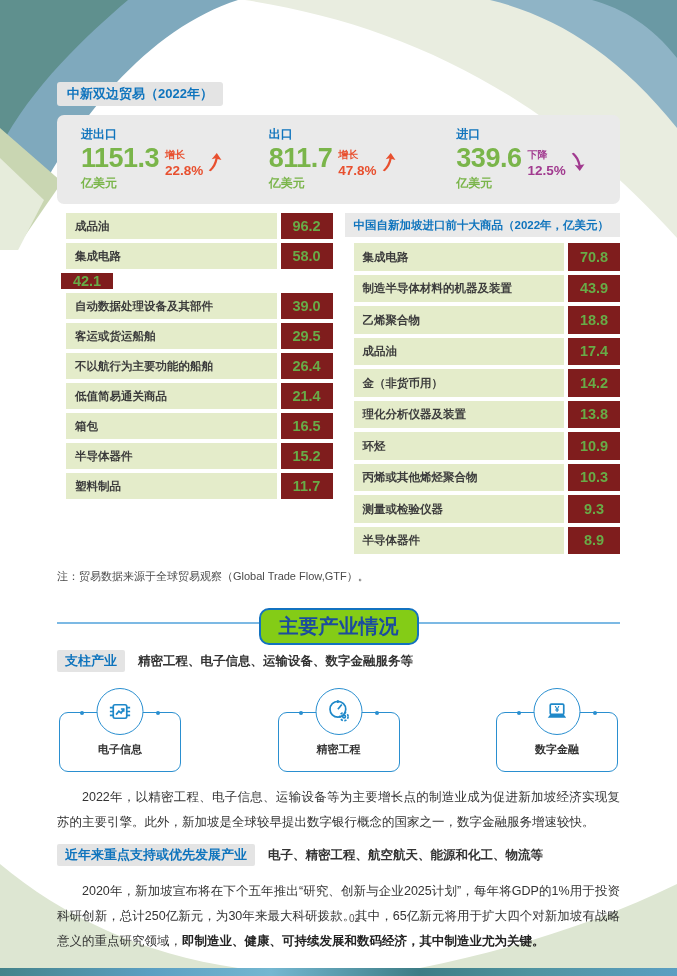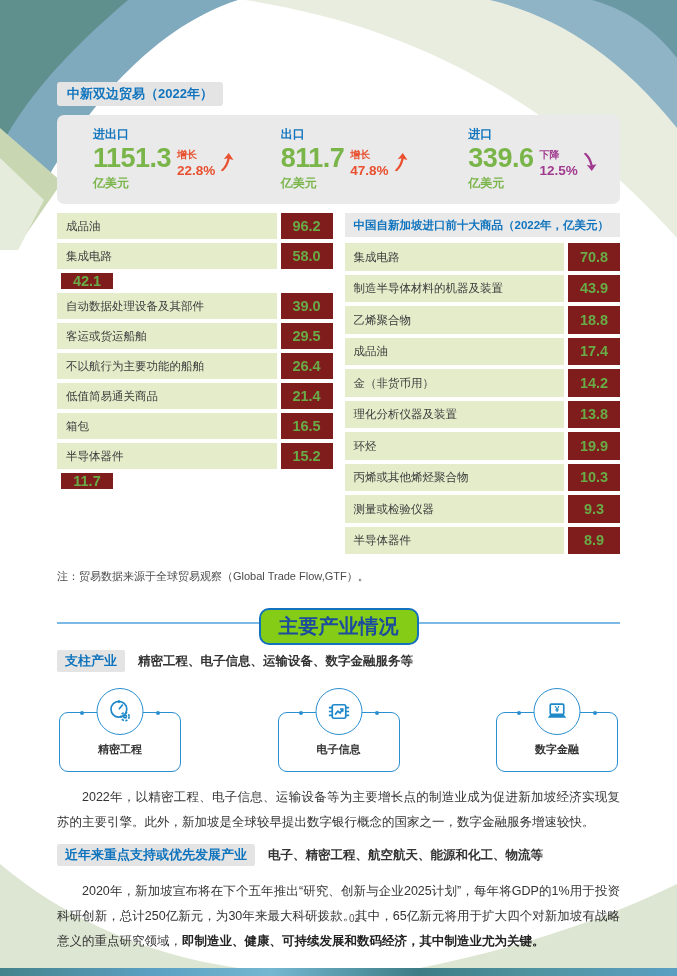--- a/index.html
+++ b/index.html
@@ -22,42 +22,42 @@
 
   .title-badge{
     display:inline-block; background:#e4e4e4; color:#0f74bd;
     font-weight:bold; font-size:13px; padding:3px 10px; border-radius:3px;
   }
 
   .stats-bar{
     margin-top:9px; background:#eaeaea; border-radius:7px;
     display:flex; padding:11px 0 12px 0;
   }
-  .stat{ flex:1; padding-left:36px; }
+  .stat{ flex:1; padding-left:24px; }
   .stat-label{ color:#0f74bd; font-weight:bold; font-size:12px; margin-bottom:3px; }
   .stat-main{ display:flex; align-items:flex-start; }
   .stat-num{ font-size:27px; font-weight:bold; color:#7ab54a; line-height:0.95; letter-spacing:-0.5px; }
   .stat-unit{ font-size:12px; font-weight:bold; color:#7ab54a; margin-top:3px; }
   .stat-change{ margin:3px 0 0 6px; }
   .change-label{ font-size:10px; font-weight:bold; line-height:1.1; }
   .change-value{ font-size:13.5px; font-weight:bold; margin-top:3px; }
   .up .change-label,.up .change-value{ color:#e8502f; }
   .down .change-label,.down .change-value{ color:#a13a8f; }
   .stat-arrow{ margin:6px 0 0 4px; }
 
   .tables{ display:flex; gap:12px; margin-top:9px; }
   .trade-table{ flex:1; }
   .table-title{
     background:#e9e9e9; color:#0f74bd; font-weight:bold; font-size:11.5px;
     padding:5px 9px; margin-bottom:6px; line-height:1.25;
   }
   .trow{ display:flex; margin-bottom:4px; }
   .trow-label{
-    flex:1; background:#e4ecca; padding:5px 9px; font-size:11.5px; font-weight:normal;
-    color:#3c3c3c; display:flex; align-items:center; line-height:1.4; min-height:26px;
+    flex:1; background:#e4ecca; padding:5px 9px; font-size:11.5px; font-weight:bold;
+    color:#3c3c3c; display:flex; align-items:center; line-height:1.4; min-height:26px;margin-left:9px;
   }
   .trow-value{
     width:52px; margin-left:4px; background:#7f1d1d; display:flex; align-items:center;
     justify-content:center; color:#68ab47; font-weight:bold; font-size:14.5px;
   }
   .import-table .trow-label{ min-height:27.5px; }
 
   .note{ margin-top:11px; font-size:11px; color:#4a4a4a; }
 
   .section-divider{ margin:24px 0 12px 0; position:relative; text-align:center; height:30px; }
@@ -205,20 +205,21 @@
         </div>
       <div class="trow">
           <div class="trow-label">箱包</div>
           <div class="trow-value">16.5</div>
         </div>
       <div class="trow">
           <div class="trow-label">半导体器件</div>
           <div class="trow-value">15.2</div>
         </div>
       <div class="trow">
+          <div class="trow-label">塑料制品</div>
           <div class="trow-value">11.7</div>
         </div>
     </div>
     <div class="trade-table import-table">
       <div class="table-title">中国自新加坡进口前十大商品（2022年，亿美元）</div>
       <div class="trow">
           <div class="trow-label">集成电路</div>
           <div class="trow-value">70.8</div>
         </div>
       <div class="trow">
@@ -236,21 +237,21 @@
       <div class="trow">
           <div class="trow-label">金（非货币用）</div>
           <div class="trow-value">14.2</div>
         </div>
       <div class="trow">
           <div class="trow-label">理化分析仪器及装置</div>
           <div class="trow-value">13.8</div>
         </div>
       <div class="trow">
           <div class="trow-label">环烃</div>
-          <div class="trow-value">19.9</div>
+          <div class="trow-value">10.9</div>
         </div>
       <div class="trow">
           <div class="trow-label">丙烯或其他烯烃聚合物</div>
           <div class="trow-value">10.3</div>
         </div>
       <div class="trow">
           <div class="trow-label">测量或检验仪器</div>
           <div class="trow-value">9.3</div>
         </div>
       <div class="trow">
@@ -269,34 +270,20 @@
   </div>
 
   
   <div class="label-row">
     <span class="gray-badge">支柱产业</span>
     <span class="label-row-text">精密工程、电子信息、运输设备、数字金融服务等</span>
   </div>
 
   
   <div class="cards">
-    <div class="card">
-      <span class="card-dot l"></span>
-      <span class="card-dot r"></span>
-      <div class="card-circle">
-        <svg width="27" height="27" viewBox="0 0 24 24" fill="none" stroke="#1e88c9" stroke-width="1.5">
-          <circle cx="11" cy="10" r="7"></circle>
-          <line x1="11" y1="10" x2="14.5" y2="5.8"></line>
-          <line x1="11" y1="2" x2="11" y2="4.5"></line>
-          <circle cx="16.5" cy="16.5" r="3.6" stroke-dasharray="2 1.3"></circle>
-          <circle cx="16.5" cy="16.5" r="1.2"></circle>
-        </svg>
-      </div>
-      <div class="card-label">精密工程</div>
-    </div>
     <div class="card">
       <span class="card-dot l"></span>
       <span class="card-dot r"></span>
       <div class="card-circle">
         <svg width="27" height="27" viewBox="0 0 24 24" fill="none" stroke="#1e88c9" stroke-width="1.5">
           <rect x="6" y="6" width="12" height="12" rx="1.5"></rect>
           <line x1="3" y1="8.5" x2="6" y2="8.5"></line>
             <line x1="3" y1="12" x2="6" y2="12"></line>
             <line x1="3" y1="15.5" x2="6" y2="15.5"></line>
           <line x1="18" y1="8.5" x2="21" y2="8.5"></line>
@@ -305,20 +292,34 @@
           <polyline points="8.5,14.8 11,11.8 13,13.3 15.3,9.8"></polyline>
           <polyline points="12.8,9.8 15.3,9.8 15.3,12.2"></polyline>
         </svg>
       </div>
       <div class="card-label">电子信息</div>
     </div>
     <div class="card">
       <span class="card-dot l"></span>
       <span class="card-dot r"></span>
       <div class="card-circle">
+        <svg width="27" height="27" viewBox="0 0 24 24" fill="none" stroke="#1e88c9" stroke-width="1.5">
+          <circle cx="11" cy="10" r="7"></circle>
+          <line x1="11" y1="10" x2="14.5" y2="5.8"></line>
+          <line x1="11" y1="2" x2="11" y2="4.5"></line>
+          <circle cx="16.5" cy="16.5" r="3.6" stroke-dasharray="2 1.3"></circle>
+          <circle cx="16.5" cy="16.5" r="1.2"></circle>
+        </svg>
+      </div>
+      <div class="card-label">精密工程</div>
+    </div>
+    <div class="card">
+      <span class="card-dot l"></span>
+      <span class="card-dot r"></span>
+      <div class="card-circle">
         <svg width="27" height="27" viewBox="0 0 24 24">
           <rect x="6" y="5.5" width="12" height="9" rx="1" fill="none" stroke="#1e88c9" stroke-width="1.5"></rect>
           <path d="M3.8,17.5 L20.2,17.5 L18.3,15 L5.7,15 Z" fill="#1e88c9"></path>
           <text x="12" y="12.8" font-size="7.5" font-weight="bold" text-anchor="middle" fill="#1e88c9">¥</text>
         </svg>
       </div>
       <div class="card-label">数字金融</div>
     </div>
   </div>
 

